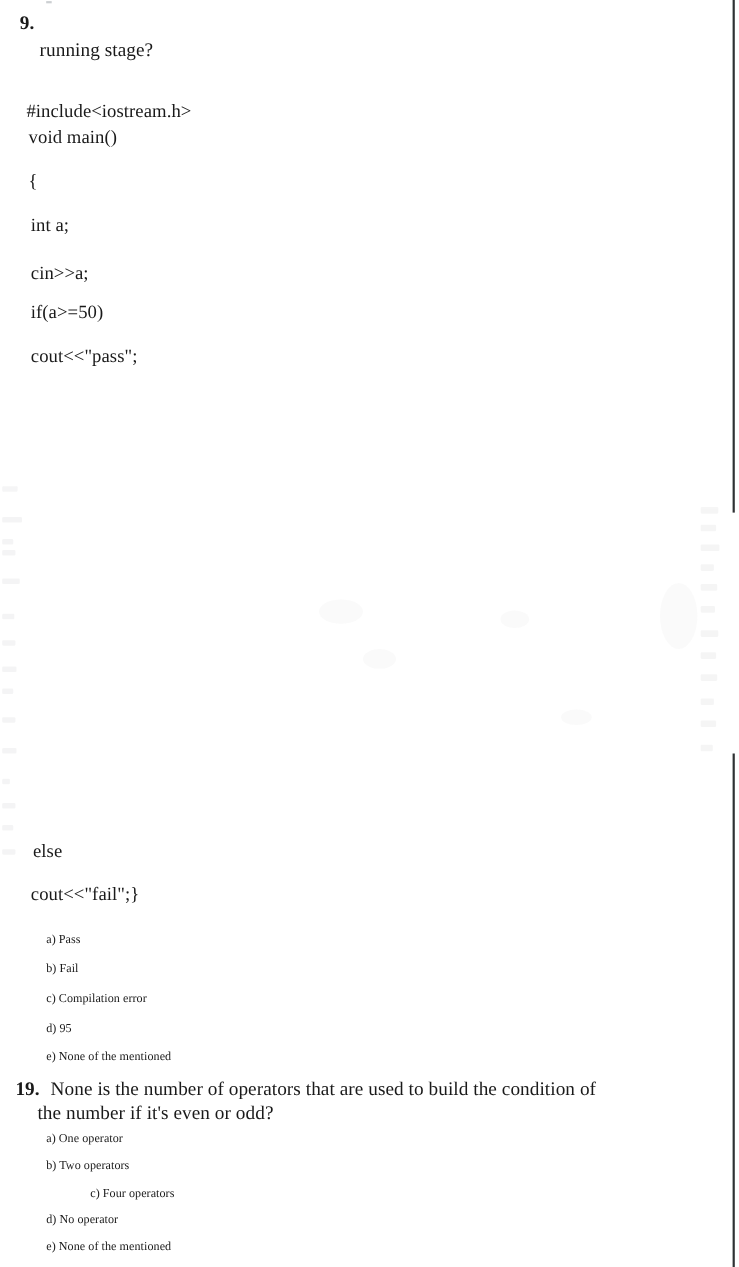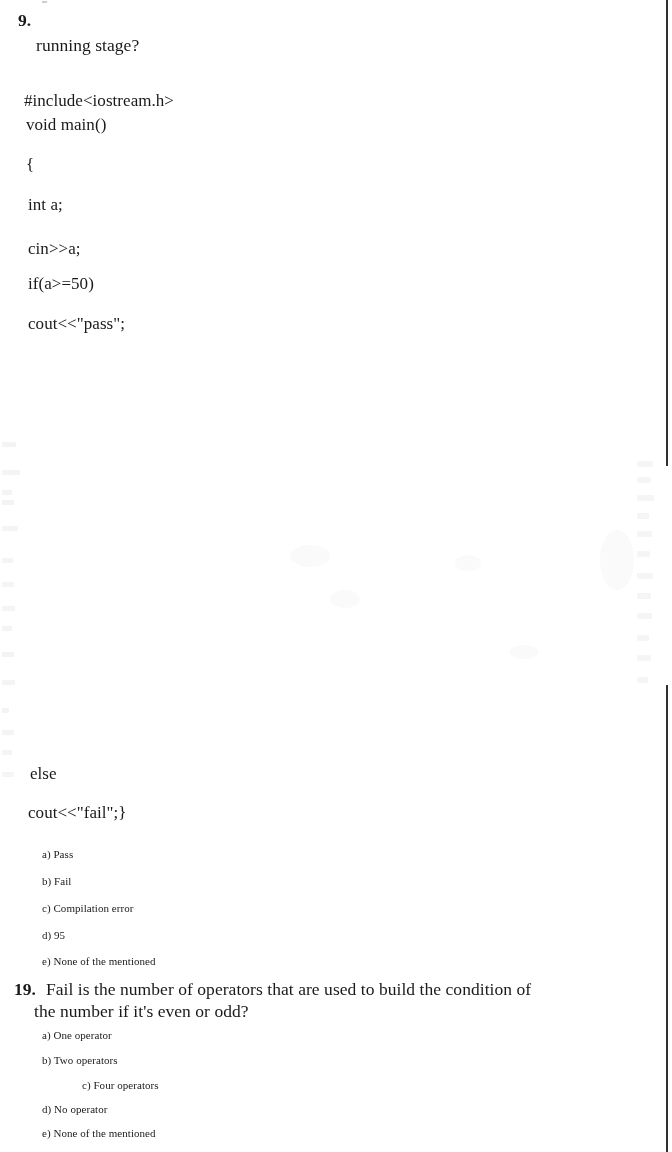--- a/index.html
+++ b/index.html
@@ -167,21 +167,21 @@
   <div class="codeline" style="left:30px; top:763px;">else</div>
   <div class="codeline" style="left:28px; top:802px;">cout&lt;&lt;"fail";}</div>
 
   <div class="optline" style="left:42px; top:843px;">a) Pass</div>
   <div class="optline" style="left:42px; top:870px;">b) Fail</div>
   <div class="optline" style="left:42px; top:897px;">c) Compilation error</div>
   <div class="optline" style="left:42px; top:924px;text-align:center;">d) 95</div>
   <div class="optline" style="left:42px; top:950px;">e) None of the mentioned</div>
 
   <div class="qnum" style="left:14px; top:978px;">19.</div>
-  <div class="qline" style="left:46px; top:978px;">Fail is the number of operators that are used to build the condition of</div>
+  <div class="qline" style="left:46px; top:978px;">None is the number of operators that are used to build the condition of</div>
   <div class="qline" style="left:34px; top:1000px;text-align:right;">the number if it's even or odd?</div>
 
   <div class="optline" style="left:42px; top:1024px;">a) One operator</div>
   <div class="optline" style="left:42px; top:1049px;">b) Two operators</div>
   <div class="optline" style="left:42px; top:1074px;margin-left:40px;">c) Four operators</div>
   <div class="optline" style="left:42px; top:1098px;">d) No operator</div>
   <div class="optline" style="left:42px; top:1122px;">e) None of the mentioned</div>
 
 </div>
 

